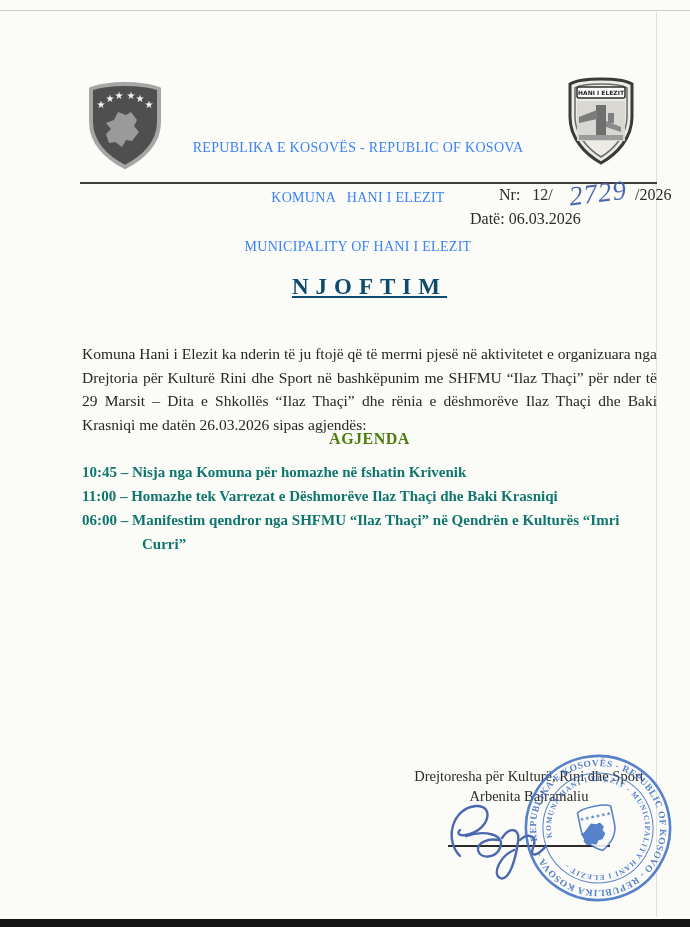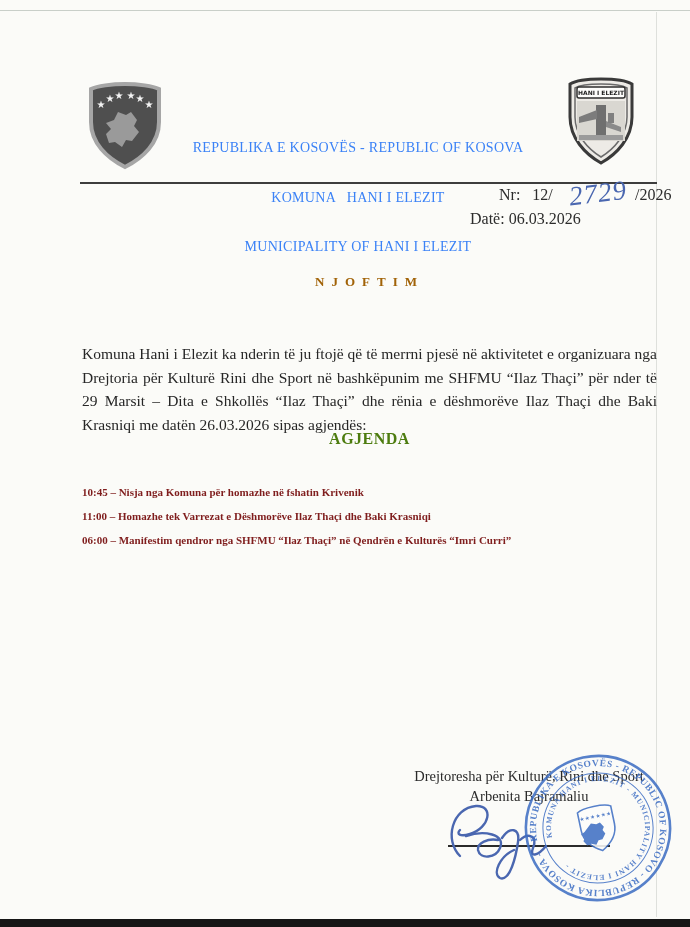--- a/index.html
+++ b/index.html
@@ -26,33 +26,33 @@
   .ref-hand{
     position:absolute;left:70px;top:-8px;
     font-size:27px;font-style:italic;color:#4a67b0;
     transform:rotate(-7deg);letter-spacing:1px;
   }
   .ref-suffix{position:absolute;left:136px;top:0;}
   .ref-line2{margin-top:1px;}
 
   .doc-title{
     position:absolute;left:82px;top:274px;width:575px;text-align:center;
-    font-size:13px;font-weight:bold;letter-spacing:7px;color:#a16207;
+    font-size:23px;font-weight:bold;letter-spacing:7px;color:#0c4a6e;text-decoration:underline;
   }
   .body-para{
     position:absolute;left:82px;top:331px;width:575px;
     font-size:15.5px;line-height:23.5px;text-align:justify;color:#262626;margin-top:11px;
   }
   .agenda-head{
     position:absolute;left:82px;top:430px;width:575px;text-align:center;
     font-size:16px;font-weight:bold;letter-spacing:.5px;color:#4d7c0f;
   }
   .agenda-list{
-    position:absolute;left:82px;top:480px;width:578px;
-    font-size:11px;font-weight:bold;line-height:24px;color:#7f1d1d;
+    position:absolute;left:82px;top:460px;width:578px;
+    font-size:15px;font-weight:bold;line-height:24px;color:#0f766e;
   }
   .agenda-item{padding-left:60px;text-indent:-60px;}
 
   .sig-block{
     position:absolute;left:398px;top:766px;width:262px;text-align:center;
     font-size:14.5px;line-height:20px;color:#2a2a2a;z-index:2;
   }
   .sig-line{position:absolute;left:448px;top:845px;width:162px;height:2px;background:#2b2b2b;z-index:3;}
   .sig-svg{position:absolute;left:436px;top:794px;z-index:4;}
   .stamp-svg{position:absolute;left:522px;top:752px;z-index:5;opacity:.87;transform:rotate(-12deg);}

